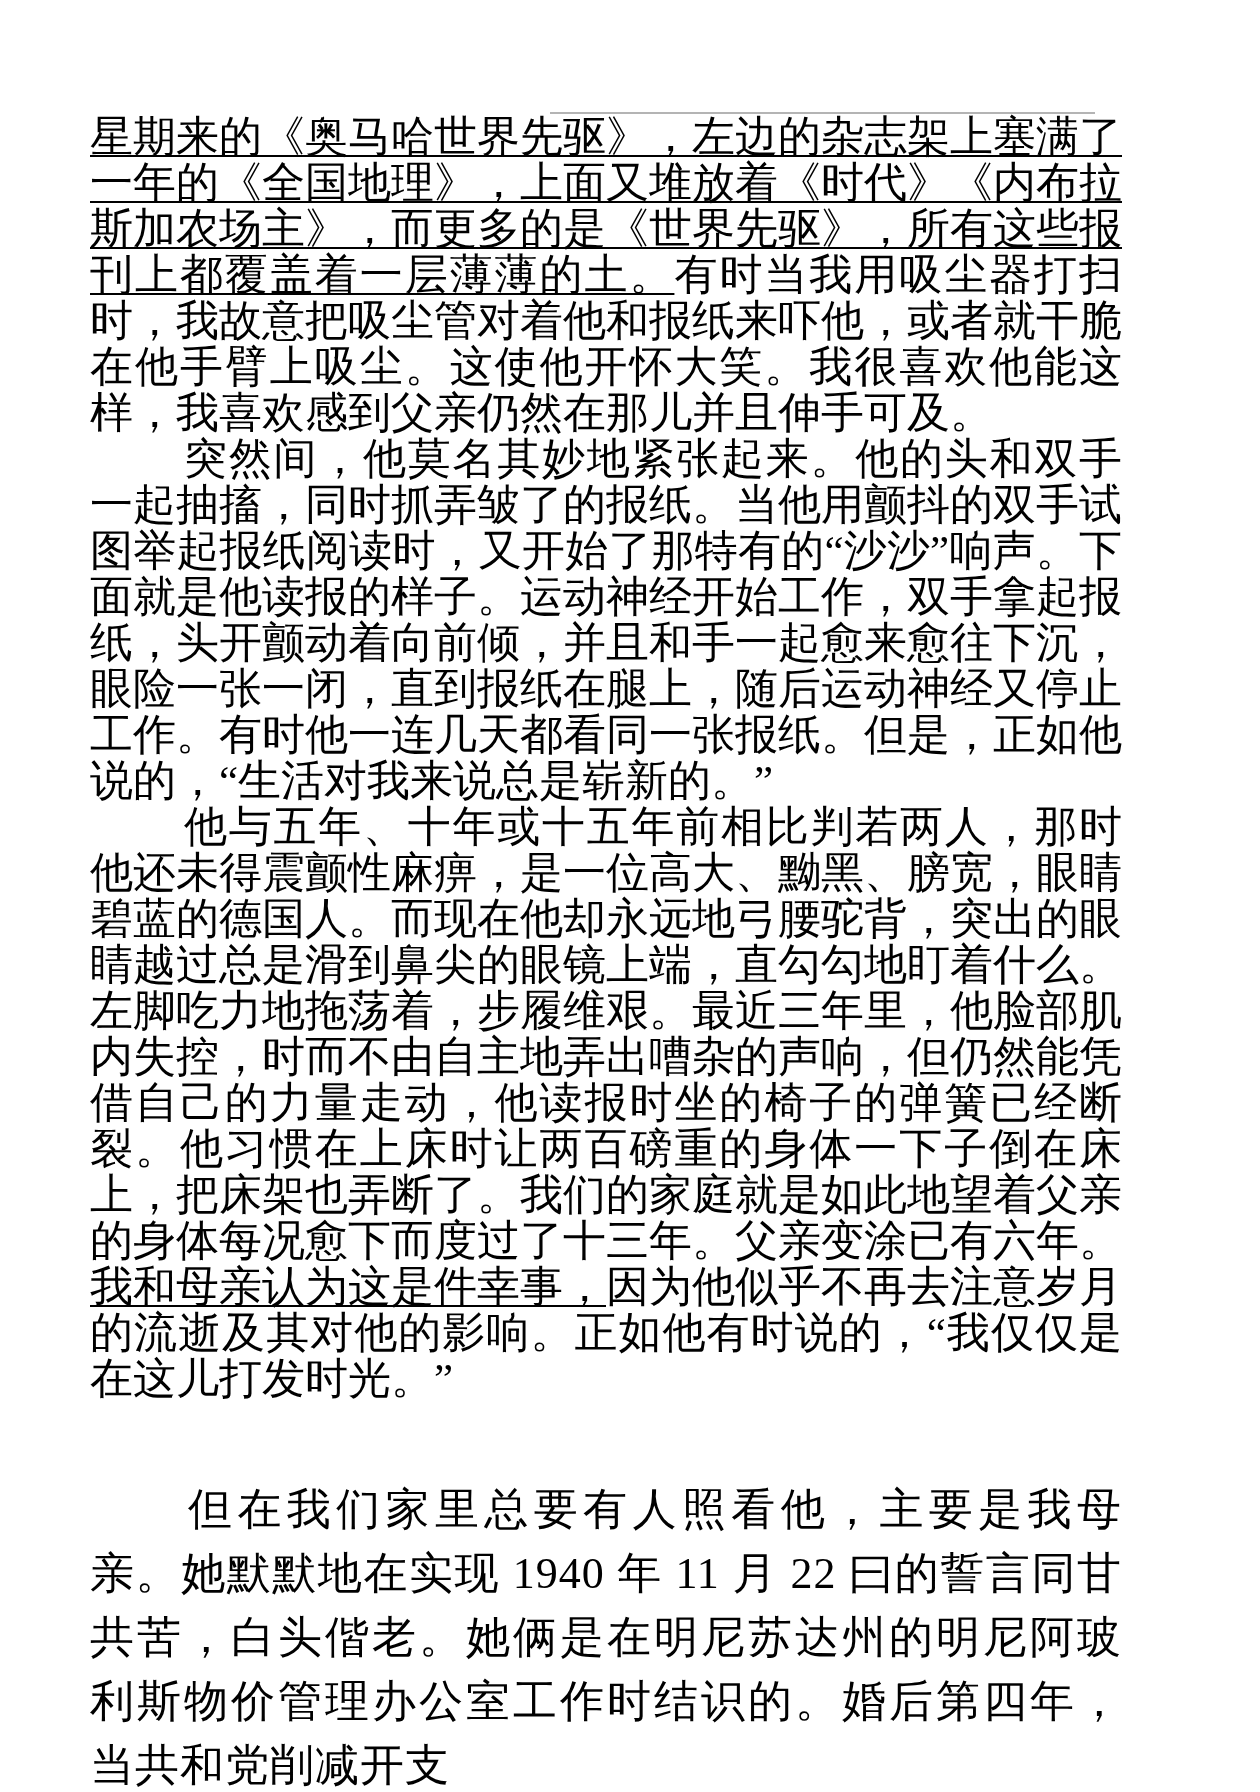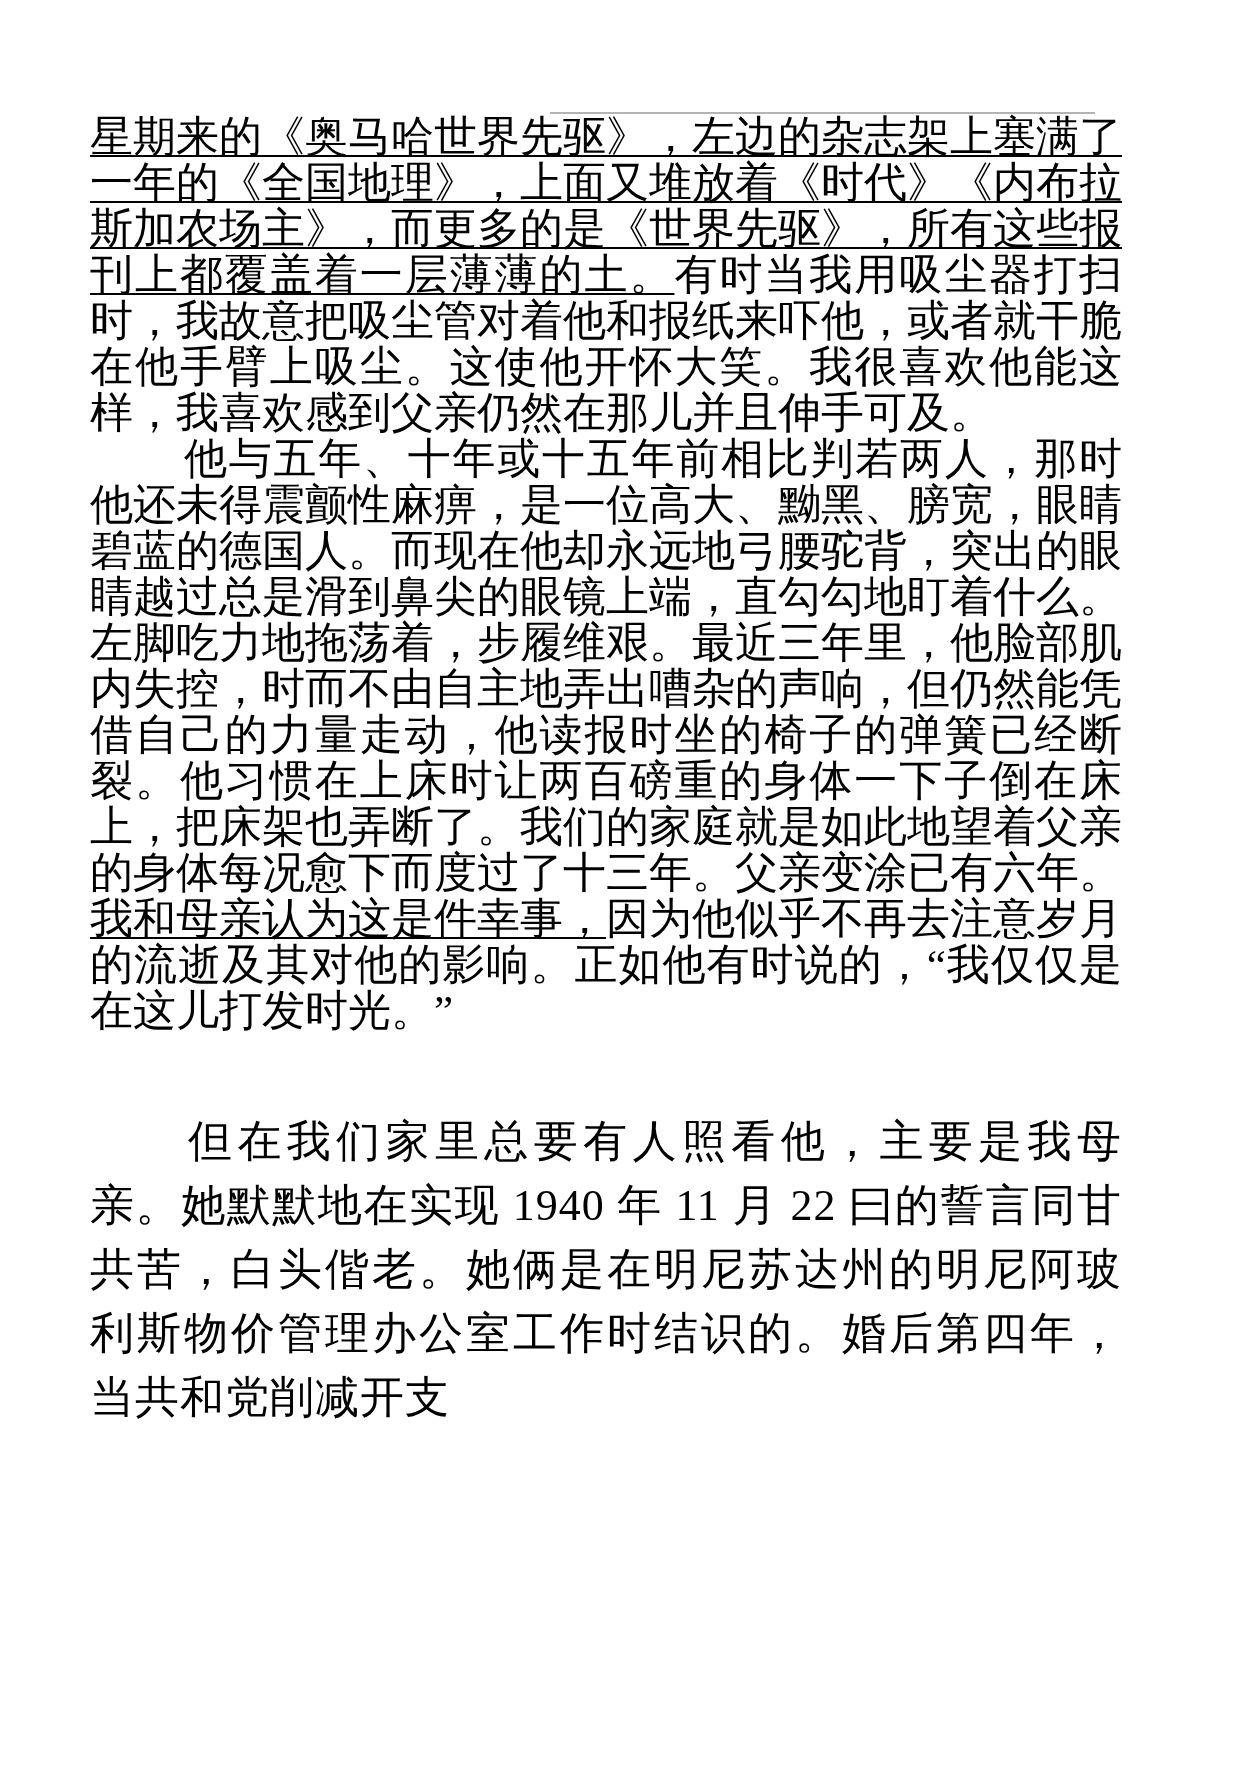--- a/index.html
+++ b/index.html
@@ -62,16 +62,17 @@
     text-underline-offset: 4px;
   }
 </style>
 </head>
 <body>
 
 <div class="page">
   <div class="top-rule"></div>
   <div class="text-column" id="text-column">
       <p class="para body"><span class="seg u">星期来的《奥马哈世界先驱》，左边的杂志架上塞满了一年的《全国地理》，上面又堆放着《时代》《内布拉斯加农场主》，而更多的是《世界先驱》，所有这些报刊上都覆盖着一层薄薄的土。</span><span class="seg">有时当我用吸尘器打扫时，我故意把吸尘管对着他和报纸来吓他，或者就干脆在他手臂上吸尘。这使他开怀大笑。我很喜欢他能这样，我喜欢感到父亲仍然在那儿并且伸手可及。</span></p>
+      <p class="para body indent"><span class="seg">突然间，他莫名其妙地紧张起来。他的头和双手一起抽搐，同时抓弄皱了的报纸。当他用颤抖的双手试图举起报纸阅读时，又开始了那特有的“沙沙”响声。下面就是他读报的样子。运动神经开始工作，双手拿起报纸，头开颤动着向前倾，并且和手一起愈来愈往下沉，眼险一张一闭，直到报纸在腿上，随后运动神经又停止工作。有时他一连几天都看同一张报纸。但是，正如他说的，“生活对我来说总是崭新的。”</span></p>
       <p class="para body indent"><span class="seg">他与五年、十年或十五年前相比判若两人，那时他还未得震颤性麻痹，是一位高大、黝黑、膀宽，眼睛碧蓝的德国人。而现在他却永远地弓腰驼背，突出的眼睛越过总是滑到鼻尖的眼镜上端，直勾勾地盯着什么。左脚吃力地拖荡着，步履维艰。最近三年里，他脸部肌内失控，时而不由自主地弄出嘈杂的声响，但仍然能凭借自己的力量走动，他读报时坐的椅子的弹簧已经断裂。他习惯在上床时让两百磅重的身体一下子倒在床上，把床架也弄断了。我们的家庭就是如此地望着父亲的身体每况愈下而度过了十三年。父亲变涂已有六年。</span><span class="seg u">我和母亲认为这是件幸事，</span><span class="seg">因为他似乎不再去注意岁月的流逝及其对他的影响。正如他有时说的，“我仅仅是在这儿打发时光。”</span></p>
       <p class="para wide indent"><span class="seg">但在我们家里总要有人照看他，主要是我母亲。她默默地在实现 1940 年 11 月 22 曰的誓言同甘共苦，白头偕老。她俩是在明尼苏达州的明尼阿玻利斯物价管理办公室工作时结识的。婚后第四年，当共和党削减开支</span></p>
     </div>
 </div>
 
 </body></html>

